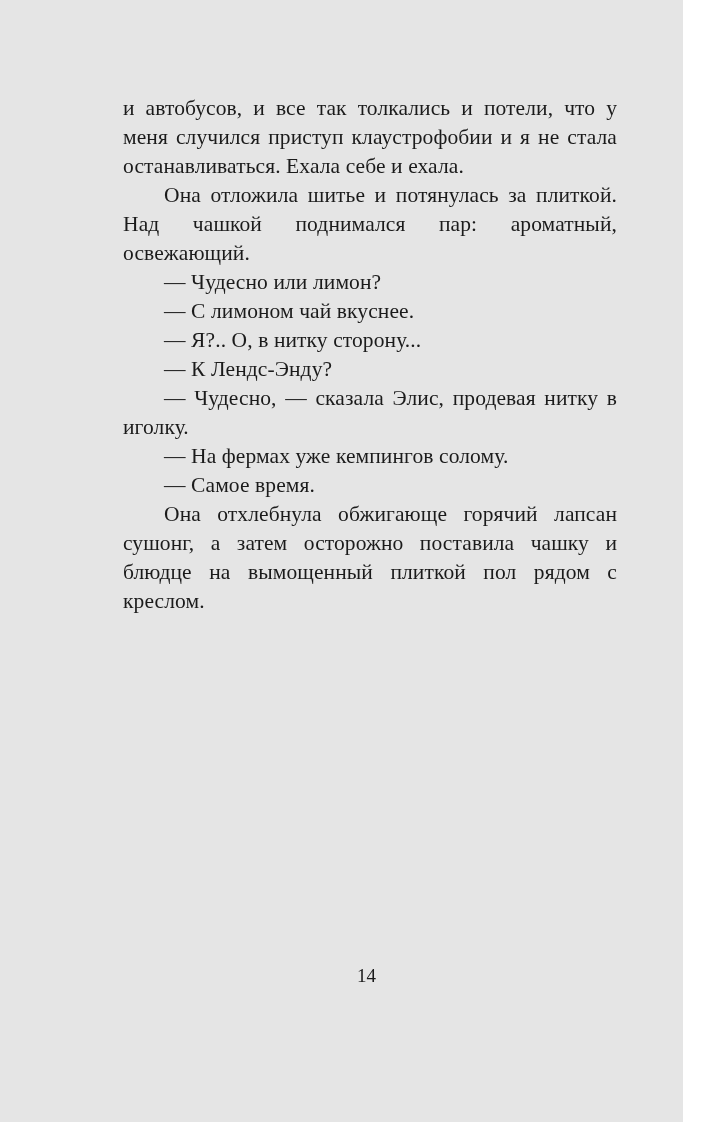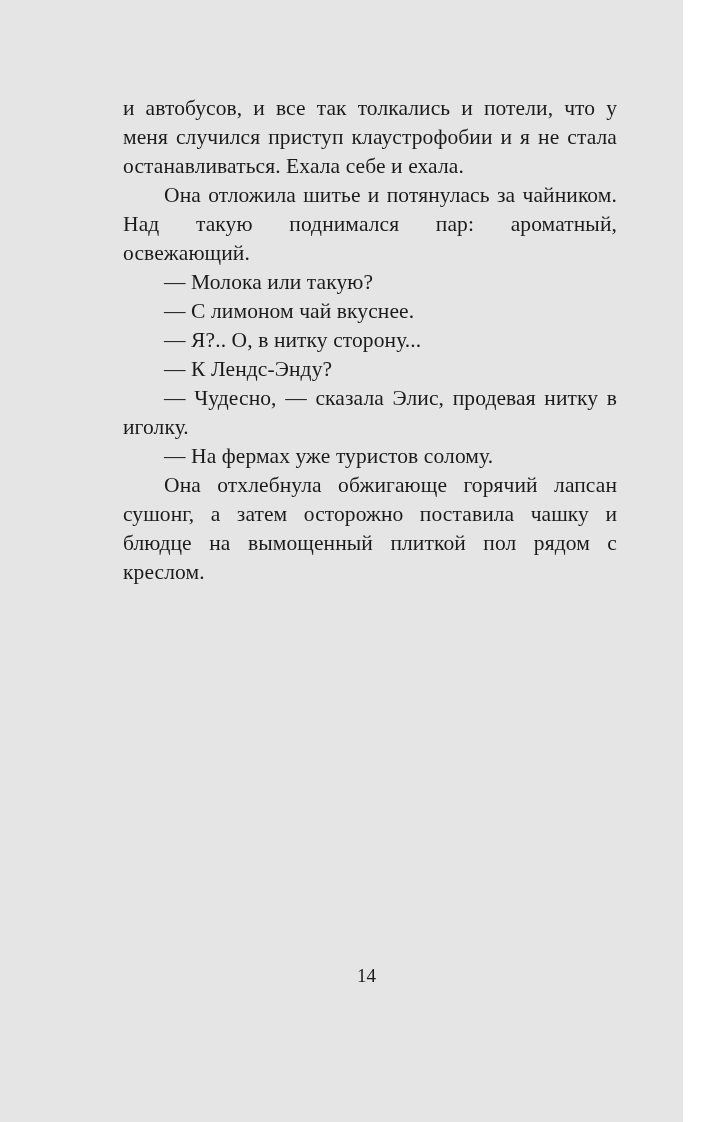--- a/index.html
+++ b/index.html
@@ -44,23 +44,24 @@
     line-height: 24px;
     color: #1b1b1b;
   }
 </style>
 </head>
 <body>
 
 <div class="book-page">
   <div class="text-block">
       <p class="para">и автобусов, и все так толкались и потели, что у меня случился приступ клаустрофобии и я не стала останавливаться. Ехала себе и ехала.</p>
-      <p class="para indent">Она отложила шитье и потянулась за чайником. Над такую поднимался пар: ароматный, освежающий.</p>
-      <p class="para indent">— Молока или такую?</p>
+      <p class="para indent">Она отложила шитье и потянулась за плиткой. Над чашкой поднимался пар: ароматный, освежающий.</p>
+      <p class="para indent">— Чудесно или лимон?</p>
       <p class="para indent">— С лимоном чай вкуснее.</p>
       <p class="para indent">— Я?.. О, в нитку сторону...</p>
       <p class="para indent">— К Лендс-Энду?</p>
       <p class="para indent">— Чудесно, — сказала Элис, продевая нитку в иголку.</p>
-      <p class="para indent">— На фермах уже туристов солому.</p>
+      <p class="para indent">— На фермах уже кемпингов солому.</p>
+      <p class="para indent">— Самое время.</p>
       <p class="para indent">Она отхлебнула обжигающе горячий лапсан сушонг, а затем осторожно поставила чашку и блюдце на вымощенный плиткой пол рядом с креслом.</p>
     </div>
   <div class="page-number">14</div>
 </div>
 
 </body></html>

